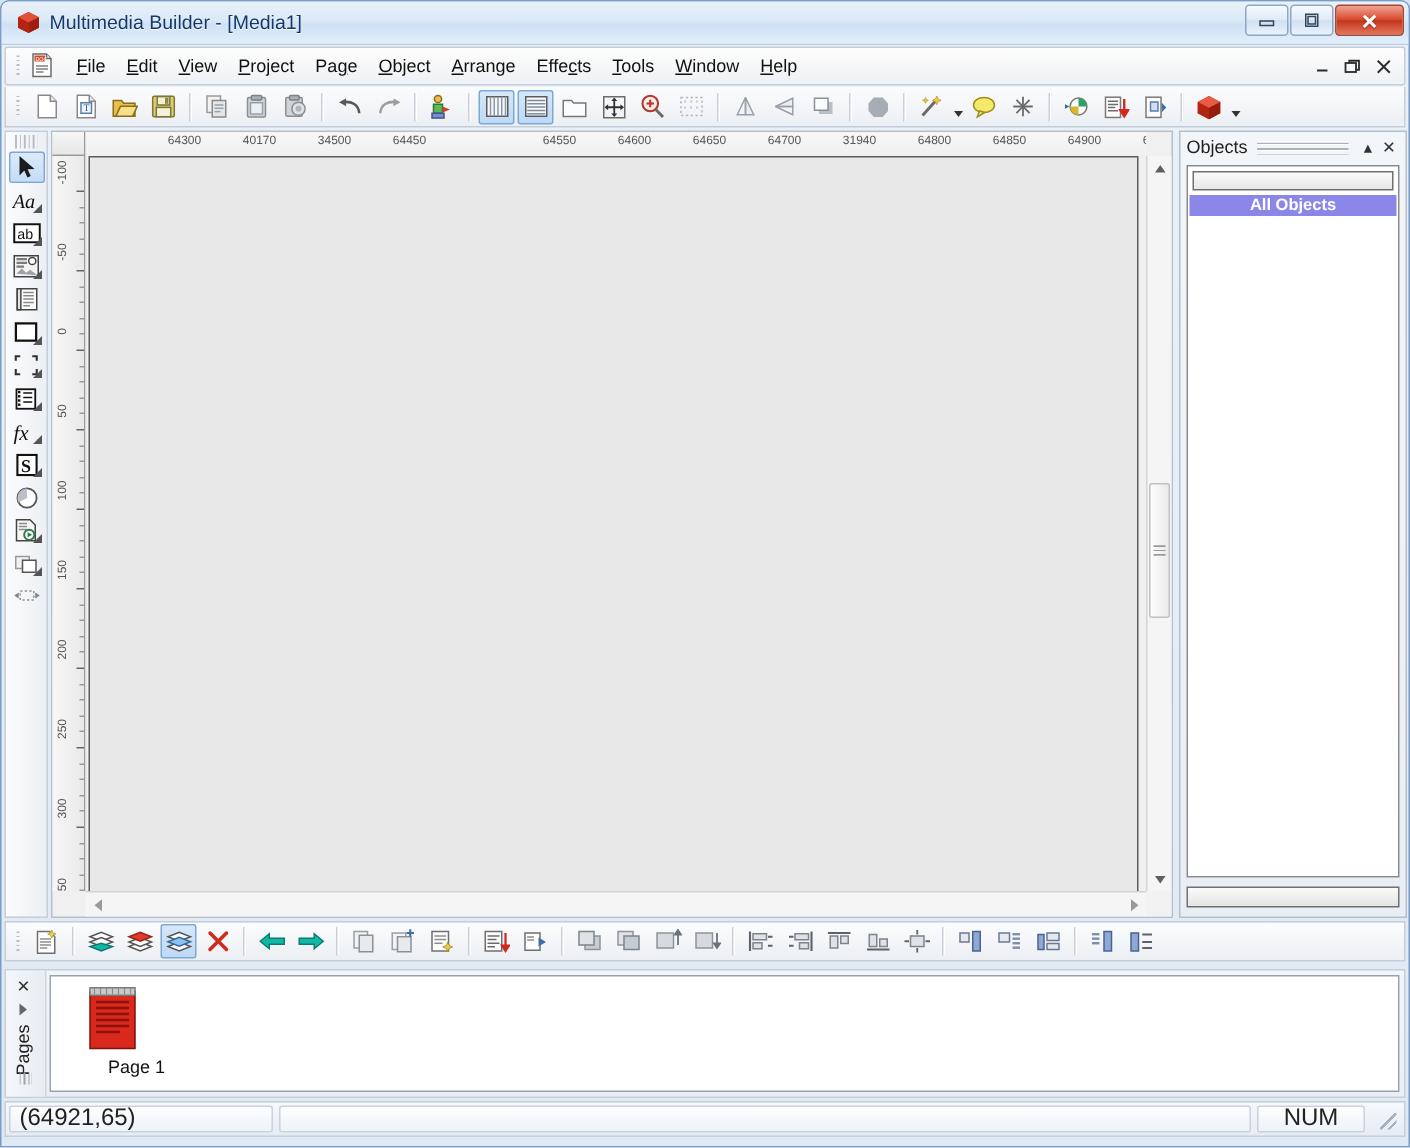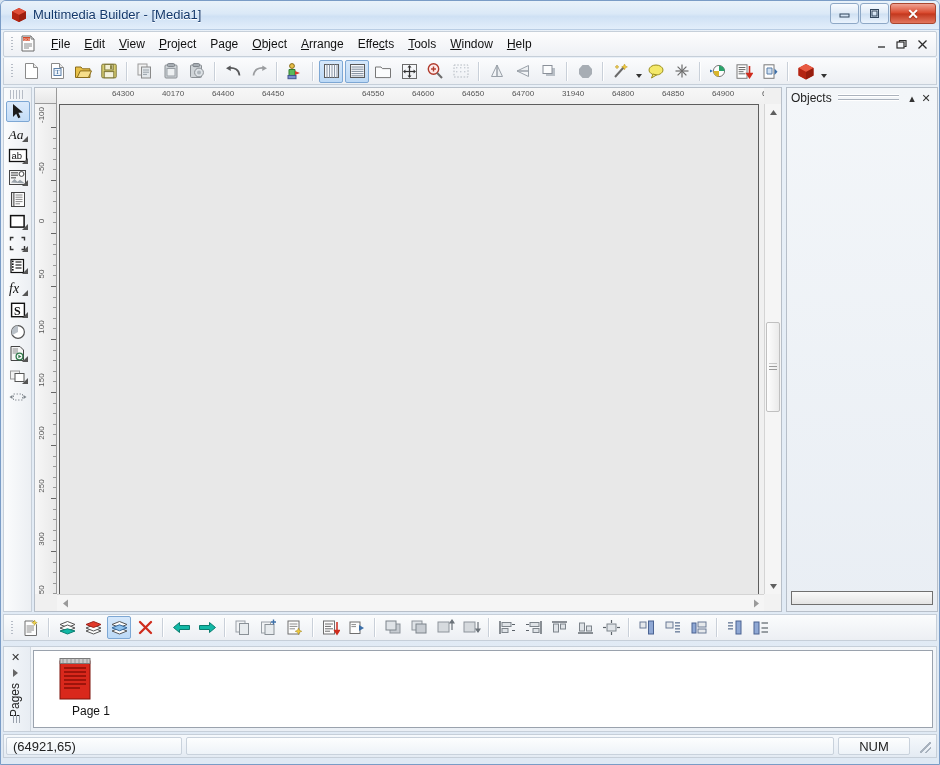--- a/index.html
+++ b/index.html
@@ -180,21 +180,21 @@
   .page-thumb .pname{font-size:12px;color:#111;margin-top:2px;}
 
   
   .statusbar{
     position:absolute;left:2px;top:733px;width:934px;height:24px;
     background:linear-gradient(#f6f9fc,#e4ebf3);
     border:1px solid #c6cfd9;box-sizing:border-box;display:flex;align-items:center;
   }
   .st-cell{height:18px;margin:2px;border:1px solid #c9d2dc;border-radius:2px;
     background:linear-gradient(#fdfefe,#eef3f8);display:flex;align-items:center;padding:0 6px;
-    font-size:13px;color:#222;box-sizing:border-box;}
+    font-size:16px;color:#222;box-sizing:border-box;}
   .st-coord{width:176px;}
   .st-flex{flex:1;}
   .st-num{width:72px;justify-content:center;}
   .st-grip{width:20px;height:18px;margin:2px 3px 2px 1px;position:relative;}
   .st-grip::after{content:"";position:absolute;right:2px;bottom:2px;width:11px;height:11px;
     background:
       linear-gradient(135deg,transparent 45%,#a8b2be 45%,#a8b2be 55%,transparent 55%),
       linear-gradient(135deg,transparent 70%,#a8b2be 70%,#a8b2be 80%,transparent 80%);}
 
   svg{display:block;}
@@ -672,21 +672,21 @@
         <div class="hr-tick" style="left: 76px; height: 3px; background: rgb(153, 153, 153);"></div>
         <div class="hr-tick" style="left: 86px; height: 3px; background: rgb(153, 153, 153);"></div>
         <div class="hr-tick" style="left: 96px; height: 3px; background: rgb(153, 153, 153);"></div>
         <div class="hr-tick" style="left: 106px; height: 3px; background: rgb(153, 153, 153);"></div>
         <div class="hr-lab" style="left: 116px;">40170</div>
         <div class="hr-tick" style="left: 116px; height: 5px;"></div>
         <div class="hr-tick" style="left: 126px; height: 3px; background: rgb(153, 153, 153);"></div>
         <div class="hr-tick" style="left: 136px; height: 3px; background: rgb(153, 153, 153);"></div>
         <div class="hr-tick" style="left: 146px; height: 3px; background: rgb(153, 153, 153);"></div>
         <div class="hr-tick" style="left: 156px; height: 3px; background: rgb(153, 153, 153);"></div>
-        <div class="hr-lab" style="left: 166px;">64400</div>
+        <div class="hr-lab" style="left: 166px;">34500</div>
         <div class="hr-tick" style="left: 166px; height: 5px;"></div>
         <div class="hr-tick" style="left: 176px; height: 3px; background: rgb(153, 153, 153);"></div>
         <div class="hr-tick" style="left: 186px; height: 3px; background: rgb(153, 153, 153);"></div>
         <div class="hr-tick" style="left: 196px; height: 3px; background: rgb(153, 153, 153);"></div>
         <div class="hr-tick" style="left: 206px; height: 3px; background: rgb(153, 153, 153);"></div>
         <div class="hr-lab" style="left: 216px;">64450</div>
         <div class="hr-tick" style="left: 216px; height: 5px;"></div>
         <div class="hr-tick" style="left: 226px; height: 3px; background: rgb(153, 153, 153);"></div>
         <div class="hr-tick" style="left: 236px; height: 3px; background: rgb(153, 153, 153);"></div>
         <div class="hr-tick" style="left: 246px; height: 3px; background: rgb(153, 153, 153);"></div>
@@ -840,20 +840,24 @@
     <div class="sb-corner"></div>
   </div>
 
   <div class="objpanel">
     <div class="obj-head">
       <span class="obj-title">Objects</span>
       <span class="obj-gripbar"></span>
       <span class="obj-btn">▴</span>
       <span class="obj-btn">✕</span>
     </div>
+    <div class="obj-inner">
+      <div class="obj-combo"></div>
+      <div class="obj-listitem">All Objects</div>
+    </div>
     <div class="obj-bottombar"></div>
   </div>
 
   <div class="bottombar">
     <div class="grip"></div>
 
     <div class="tb-btn">
       <svg width="18" height="18" viewBox="0 0 18 18">
           <path d="M3 2 h8 l3.5 3.5 v11 h-11.5 z" fill="#fdfdfd" stroke="#6f6f6f"></path>
           <g stroke="#8d8d8d">

